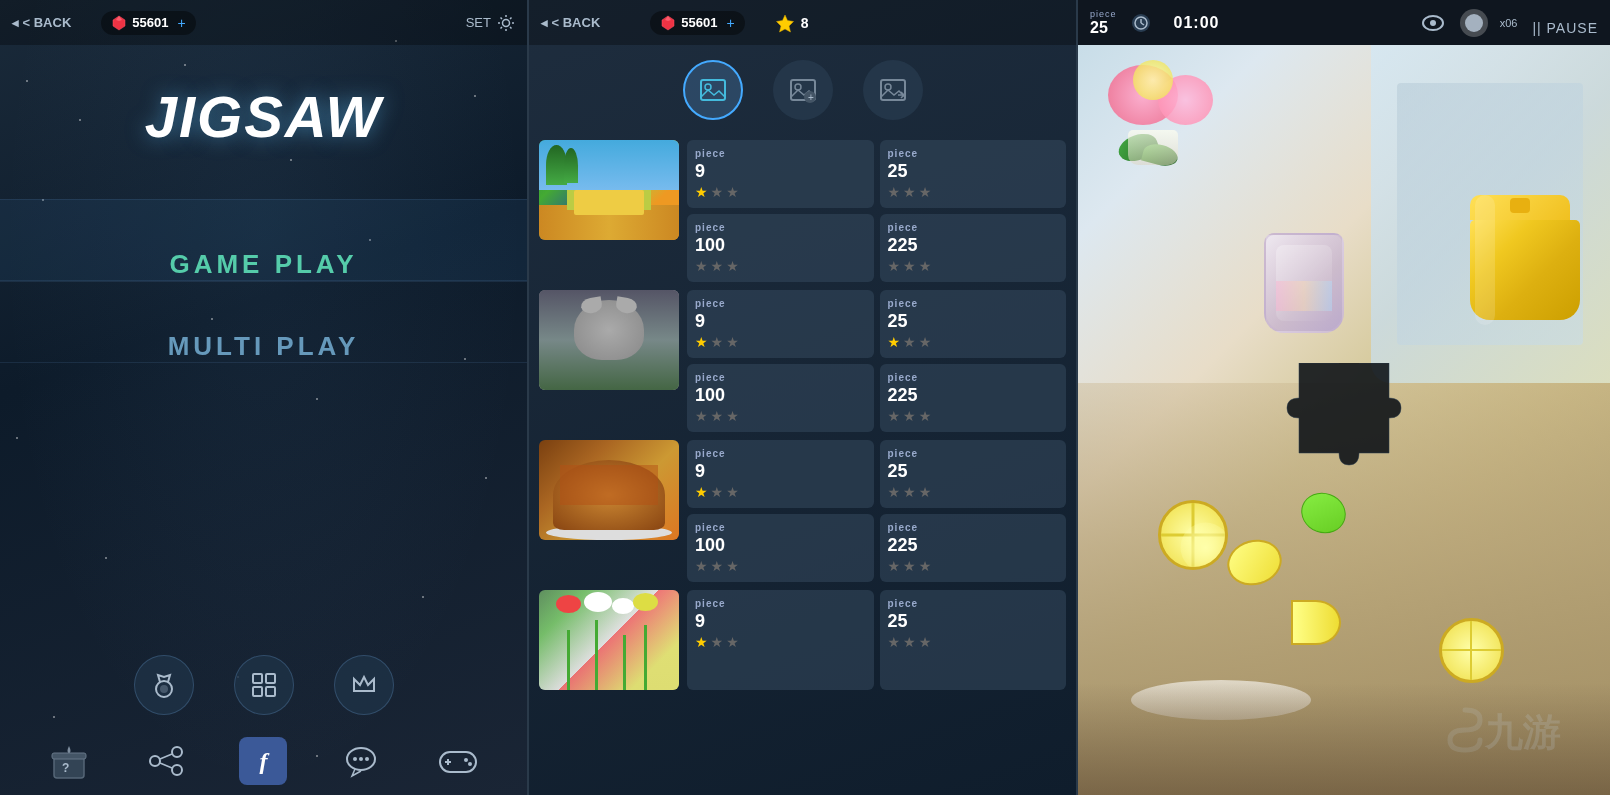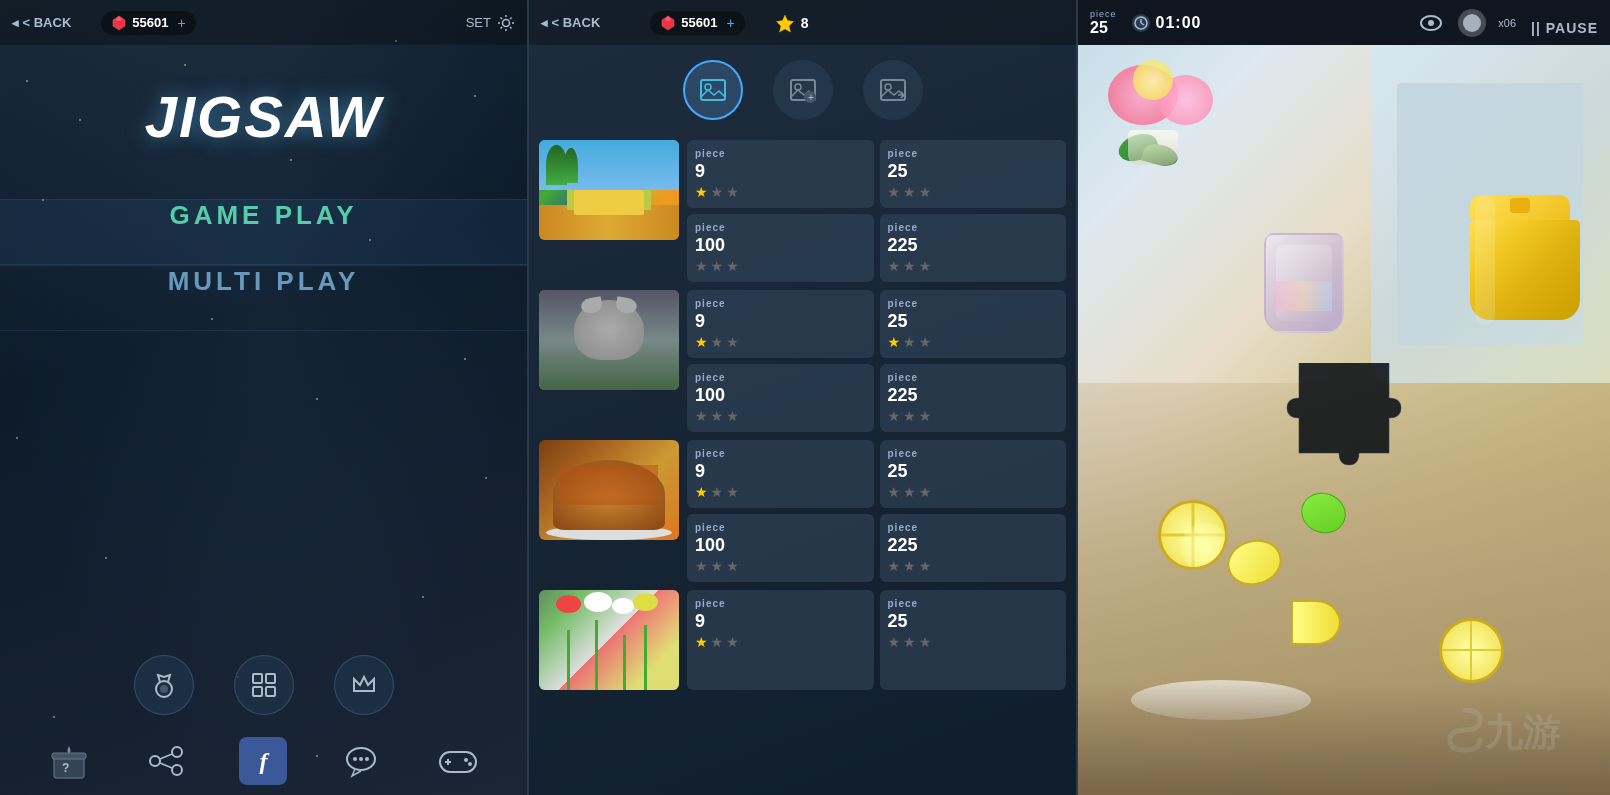--- a/index.html
+++ b/index.html
@@ -145,23 +145,23 @@
       display: flex;
       flex-direction: column;
       align-items: center;
       gap: 0;
       position: relative;
       z-index: 10;
     }
 
     .menu-item {
       width: 100%;
-      height: 66px;
-      display: flex;
-      align-items: flex-start;
+      height: 82px;
+      display: flex;
+      align-items: flex-end;
       justify-content: center;
       border-top: 1px solid rgba(100,150,200,0.15);
       border-bottom: 1px solid rgba(100,150,200,0.15);
       cursor: pointer;
       position: relative;
     }
 
     .menu-item.active {
       background: rgba(50,100,150,0.15);
     }
@@ -375,21 +375,21 @@
 
     .piece-num {
       font-size: 16px;
       font-weight: 900;
       color: white;
     }
 
     .timer-area {
       display: flex;
       align-items: center;
-      gap: 6px;
+      gap: 24px;
     }
 
     .timer-icon {
       width: 18px;
       height: 18px;
       background: rgba(100,150,200,0.3);
       border-radius: 50%;
       display: flex;
       align-items: center;
       justify-content: center;
@@ -408,21 +408,21 @@
     .eye-btn, .hint-btn, .pause-btn {
       color: #aabbcc;
       font-size: 14px;
       cursor: pointer;
       display: flex;
       align-items: center;
       gap: 4px;
     }
 
     .pause-btn {
-      font-weight: bold;
+      font-weight: normal;
       letter-spacing: 1px;
       margin-top: 10px;
     }
 
     .puzzle-canvas {
       flex: 1;
       position: relative;
       overflow: hidden;
       background: #0369a1;
     }

